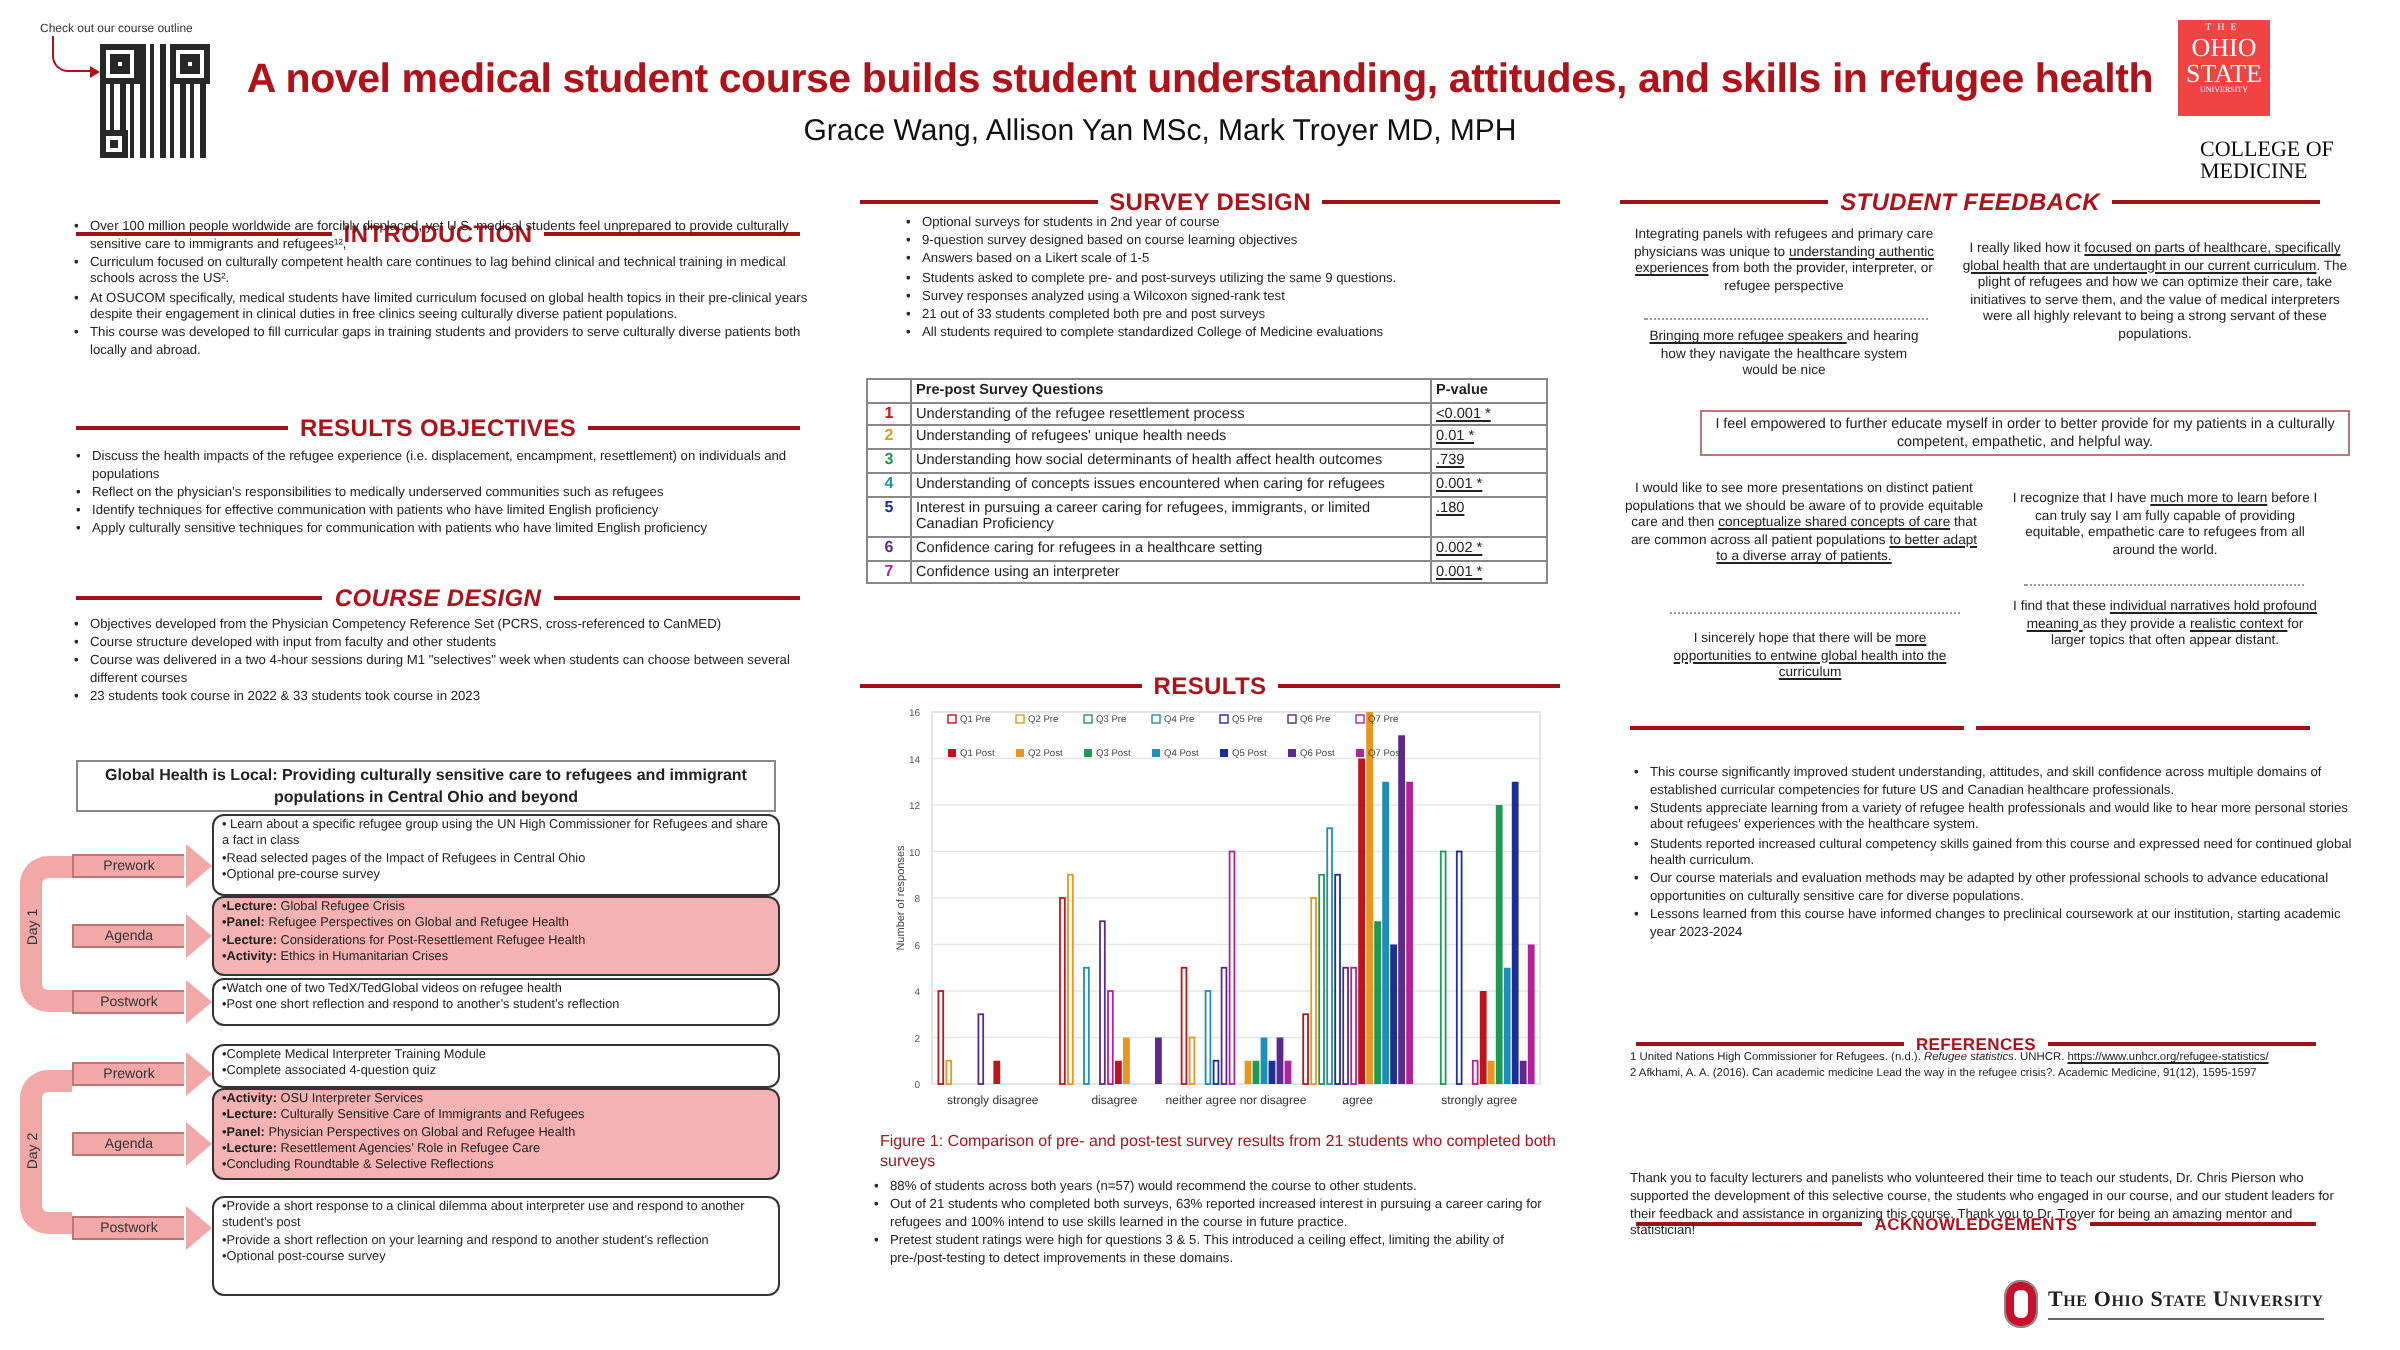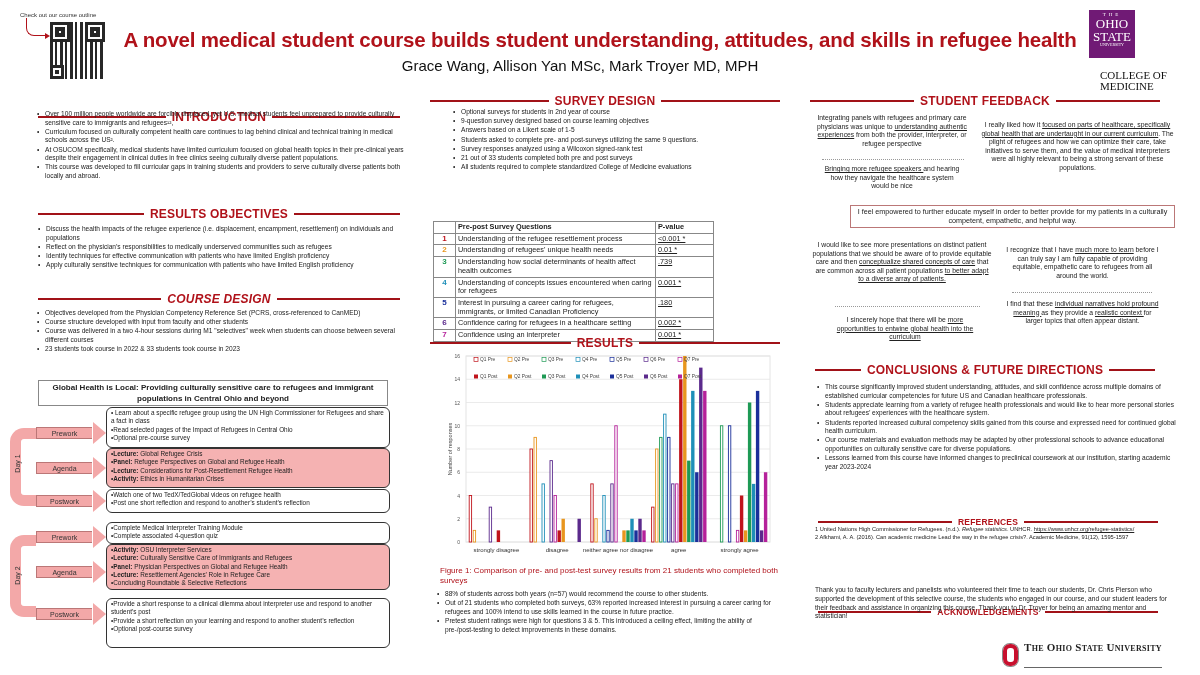--- a/index.html
+++ b/index.html
@@ -13,21 +13,21 @@
   .qr-arrow::after { content: ""; position: absolute; right: -4px; bottom: -4px; border-left: 5px solid #b0121a; border-top: 3.5px solid transparent; border-bottom: 3.5px solid transparent; }
   .qr { left: 50px; top: 22px; width: 55px; height: 57px; background:
       repeating-linear-gradient(90deg, #111 0 3px, #fff 3px 5px, #111 5px 7px, #fff 7px 10px),
       #111; opacity: .9; }
   .qr::before, .qr::after { content:""; position:absolute; width:14px; height:14px; border:3px solid #111; background:#fff; box-shadow: inset 0 0 0 2px #fff, inset 0 0 0 6px #111; }
   .qr::before { left:0; top:0; }
   .qr::after { right:0; top:0; }
   .qr .qr-c { position:absolute; left:0; bottom:0; width:14px; height:14px; border:3px solid #111; background:#fff; box-shadow: inset 0 0 0 2px #fff, inset 0 0 0 6px #111; }
   .title { left: 120px; top: 28px; width: 960px; text-align: center; font-size: 20.5px; font-weight: bold; color: #b0121a; letter-spacing: -0.2px; }
   .authors { left: 300px; top: 57px; width: 560px; text-align: center; font-size: 15px; color: #111; }
-  .osu-box { left: 1089px; top: 10px; width: 46px; height: 48px; background: #701a75; color: #fff; text-align: center; font-family: "Liberation Serif", serif; line-height: 1; padding-top: 2px; }
+  .osu-box { left: 1089px; top: 10px; width: 46px; height: 48px; background: #ef4444; color: #fff; text-align: center; font-family: "Liberation Serif", serif; line-height: 1; padding-top: 2px; }
   .osu-box .t1 { font-size: 5px; letter-spacing: 3px; }
   .osu-box .t2 { font-size: 13px; }
   .osu-box .t3 { font-size: 4px; }
   .com { left: 1100px; top: 70px; font-family: "Liberation Serif", serif; font-size: 11px; line-height: 11px; color: #111; }
 
   
   .sec { position: absolute; display: flex; align-items: center; gap: 6px; }
   .sec .line { flex: 1; height: 2px; background: #a11218; }
   .sec .lbl { font-weight: bold; color: #b0121a; font-size: 12px; white-space: nowrap; letter-spacing: .2px; }
   .sec.small .lbl { font-size: 8.5px; }
@@ -42,21 +42,21 @@
   .dbox { position: absolute; left: 106px; width: 284px; border: 1px solid #333; border-radius: 6px; font-size: 6.4px; line-height: 8.3px; padding: 1px 4px; color: #222; }
   .dbox.pink { background: #f5b2b2; }
   .dbox p { margin: 0; }
   .dbox b { font-weight: bold; }
   .day-arc { position: absolute; left: 10px; width: 26px; border: 11px solid #f3a8a8; border-right: none; border-radius: 14px 0 0 14px; outline: none; }
   .day-lbl { position: absolute; font-size: 7px; transform: rotate(-90deg); transform-origin: center; color: #333; }
   .arrow { position: absolute; height: 12px; background: #f3a8a8; border: 1px solid #b77; border-right: none; font-size: 7px; text-align: center; line-height: 11px; color: #333; }
   .arrow::after { content: ""; position: absolute; right: -14px; top: -6px; border-left: 13px solid #f3a8a8; border-top: 11px solid transparent; border-bottom: 11px solid transparent; }
 
   
-  table.sq { position: absolute; left: 433px; top: 189px; width: 281px; border-collapse: collapse; font-size: 7.3px; line-height: 8.7px; margin-top: 32px; }
+  table.sq { position: absolute; left: 433px; top: 189px; width: 341px; border-collapse: collapse; font-size: 7.3px; line-height: 8.7px; }
   table.sq td, table.sq th { border: 1px solid #888; padding: 1px 2px; vertical-align: top; text-align: left; }
   table.sq th { font-weight: bold; }
   table.sq td.num { width: 22px; text-align: center; font-weight: bold; font-size: 8px; }
   table.sq td.pv { width: 58px; text-decoration: underline; }
 
   
   .chart { left: 446px; top: 350px; width: 330px; height: 212px; }
   .chart svg { width: 100%; height: 100%; }
   .fig-cap { left: 440px; top: 566px; width: 340px; font-size: 8px; line-height: 10px; color: #b0121a; }
 
@@ -64,21 +64,21 @@
   .fb { position: absolute; font-size: 6.8px; line-height: 8.6px; text-align: center; color: #222; }
   .fb u { text-decoration: underline; }
   .fb-dash { position: absolute; border-top: 1px dotted #999; }
   .quote-box { left: 850px; top: 205px; width: 325px; height: 23px; border: 1px solid #b77; font-size: 7.2px; line-height: 9px; text-align: center; padding-top: 1px; }
 
   .refs { left: 815px; top: 526px; width: 370px; font-size: 5.7px; line-height: 7.6px; color: #222; }
   .refs a { color: #222; text-decoration: underline; }
   .ack { left: 815px; top: 586px; width: 355px; font-size: 6.6px; line-height: 8.8px; color: #222; }
   .osu-foot { left: 1003px; top: 641px; display: flex; align-items: center; gap: 6px; }
   .osu-o { width: 15px; height: 22px; border: 4px solid #c8102e; border-radius: 7px; box-shadow: 0 0 0 1px #888; }
-  .osu-name { font-family: "Liberation Serif", serif; font-weight: bold; font-size: 11px; color: #222; letter-spacing: .3px; border-bottom: 1px solid #666; padding-bottom: 14px; font-variant: small-caps; text-align: right; }
+  .osu-name { font-family: "Liberation Serif", serif; font-weight: bold; font-size: 11px; color: #222; letter-spacing: .3px; border-bottom: 1px solid #666; padding-bottom: 3px; font-variant: small-caps; text-align: right; }
 </style>
 </head>
 <body>
 
 <div class="abs qr-caption">Check out our course outline</div>
 <div class="abs qr-arrow"></div>
 <div class="abs qr">
     <div class="qr-c"></div>
   </div>
 <div class="abs title">A novel medical student course builds student understanding, attitudes, and skills in refugee health</div>
@@ -350,21 +350,21 @@
       <text x="238" y="28" font-size="4.8" fill="#444" font-family="Liberation Sans, sans-serif">Q7 Post</text>
     </svg>
 </div>
 <div class="abs fig-cap">Figure 1: Comparison of pre- and post-test survey results from 21 students who completed both surveys</div>
 <ul class="bul abs" style="left:436px;top:590px;width:345px;">
   <li>88% of students across both years (n=57) would recommend the course to other students.</li>
   <li>Out of 21 students who completed both surveys, 63% reported increased interest in pursuing a career caring for refugees and 100% intend to use skills learned in the course in future practice.</li>
   <li>Pretest student ratings were high for questions 3 &amp; 5. This introduced a ceiling effect, limiting the ability of pre-/post-testing to detect improvements in these domains.</li>
 </ul>
 
-<div class="sec" style="left:810px;top:94px;width:350px;">
+<div class="sec" style="left:810px;top:94px;width:350px;font-style:italic;">
   <div class="line"></div>
   <div class="lbl">STUDENT FEEDBACK</div>
   <div class="line"></div>
 </div>
 
 <div class="fb" style="left:812px;top:114px;width:160px;">
   <span>Integrating panels with refugees and primary care physicians was unique to </span><u>understanding authentic experiences</u><span> from both the provider, interpreter, or refugee perspective</span>
 </div>
 <div class="fb-dash" style="left:822px;top:159px;width:142px;"></div>
 <div class="fb" style="left:822px;top:165px;width:140px;">
@@ -385,21 +385,20 @@
 <div class="fb" style="left:1005px;top:246px;width:155px;">
   <span>I recognize that I have </span><u>much more to learn</u><span> before I can truly say I am fully capable of providing equitable, empathetic care to refugees from all around the world.</span>
 </div>
 <div class="fb-dash" style="left:1012px;top:292px;width:140px;"></div>
 <div class="fb" style="left:1005px;top:300px;width:155px;">
   <span>I find that these </span><u>individual narratives hold profound meaning </u><span>as they provide a </span><u>realistic context </u><span>for larger topics that often appear distant.</span>
 </div>
 
 <div class="sec" style="left:815px;top:363px;width:340px;">
   <div class="line"></div>
-  <div class="lbl">CONCLUSIONS &amp; FUTURE DIRECTIONS</div>
   <div class="line"></div>
 </div>
 <ul class="bul abs" style="left:816px;top:383px;width:360px;">
   <li>This course significantly improved student understanding, attitudes, and skill confidence across multiple domains of established curricular competencies for future US and Canadian healthcare professionals.</li>
   <li>Students appreciate learning from a variety of refugee health professionals and would like to hear more personal stories about refugees’ experiences with the healthcare system.</li>
   <li>Students reported increased cultural competency skills gained from this course and expressed need for continued global health curriculum.</li>
   <li>Our course materials and evaluation methods may be adapted by other professional schools to advance educational opportunities on culturally sensitive care for diverse populations.</li>
   <li>Lessons learned from this course have informed changes to preclinical coursework at our institution, starting academic year 2023-2024</li>
 </ul>
 

